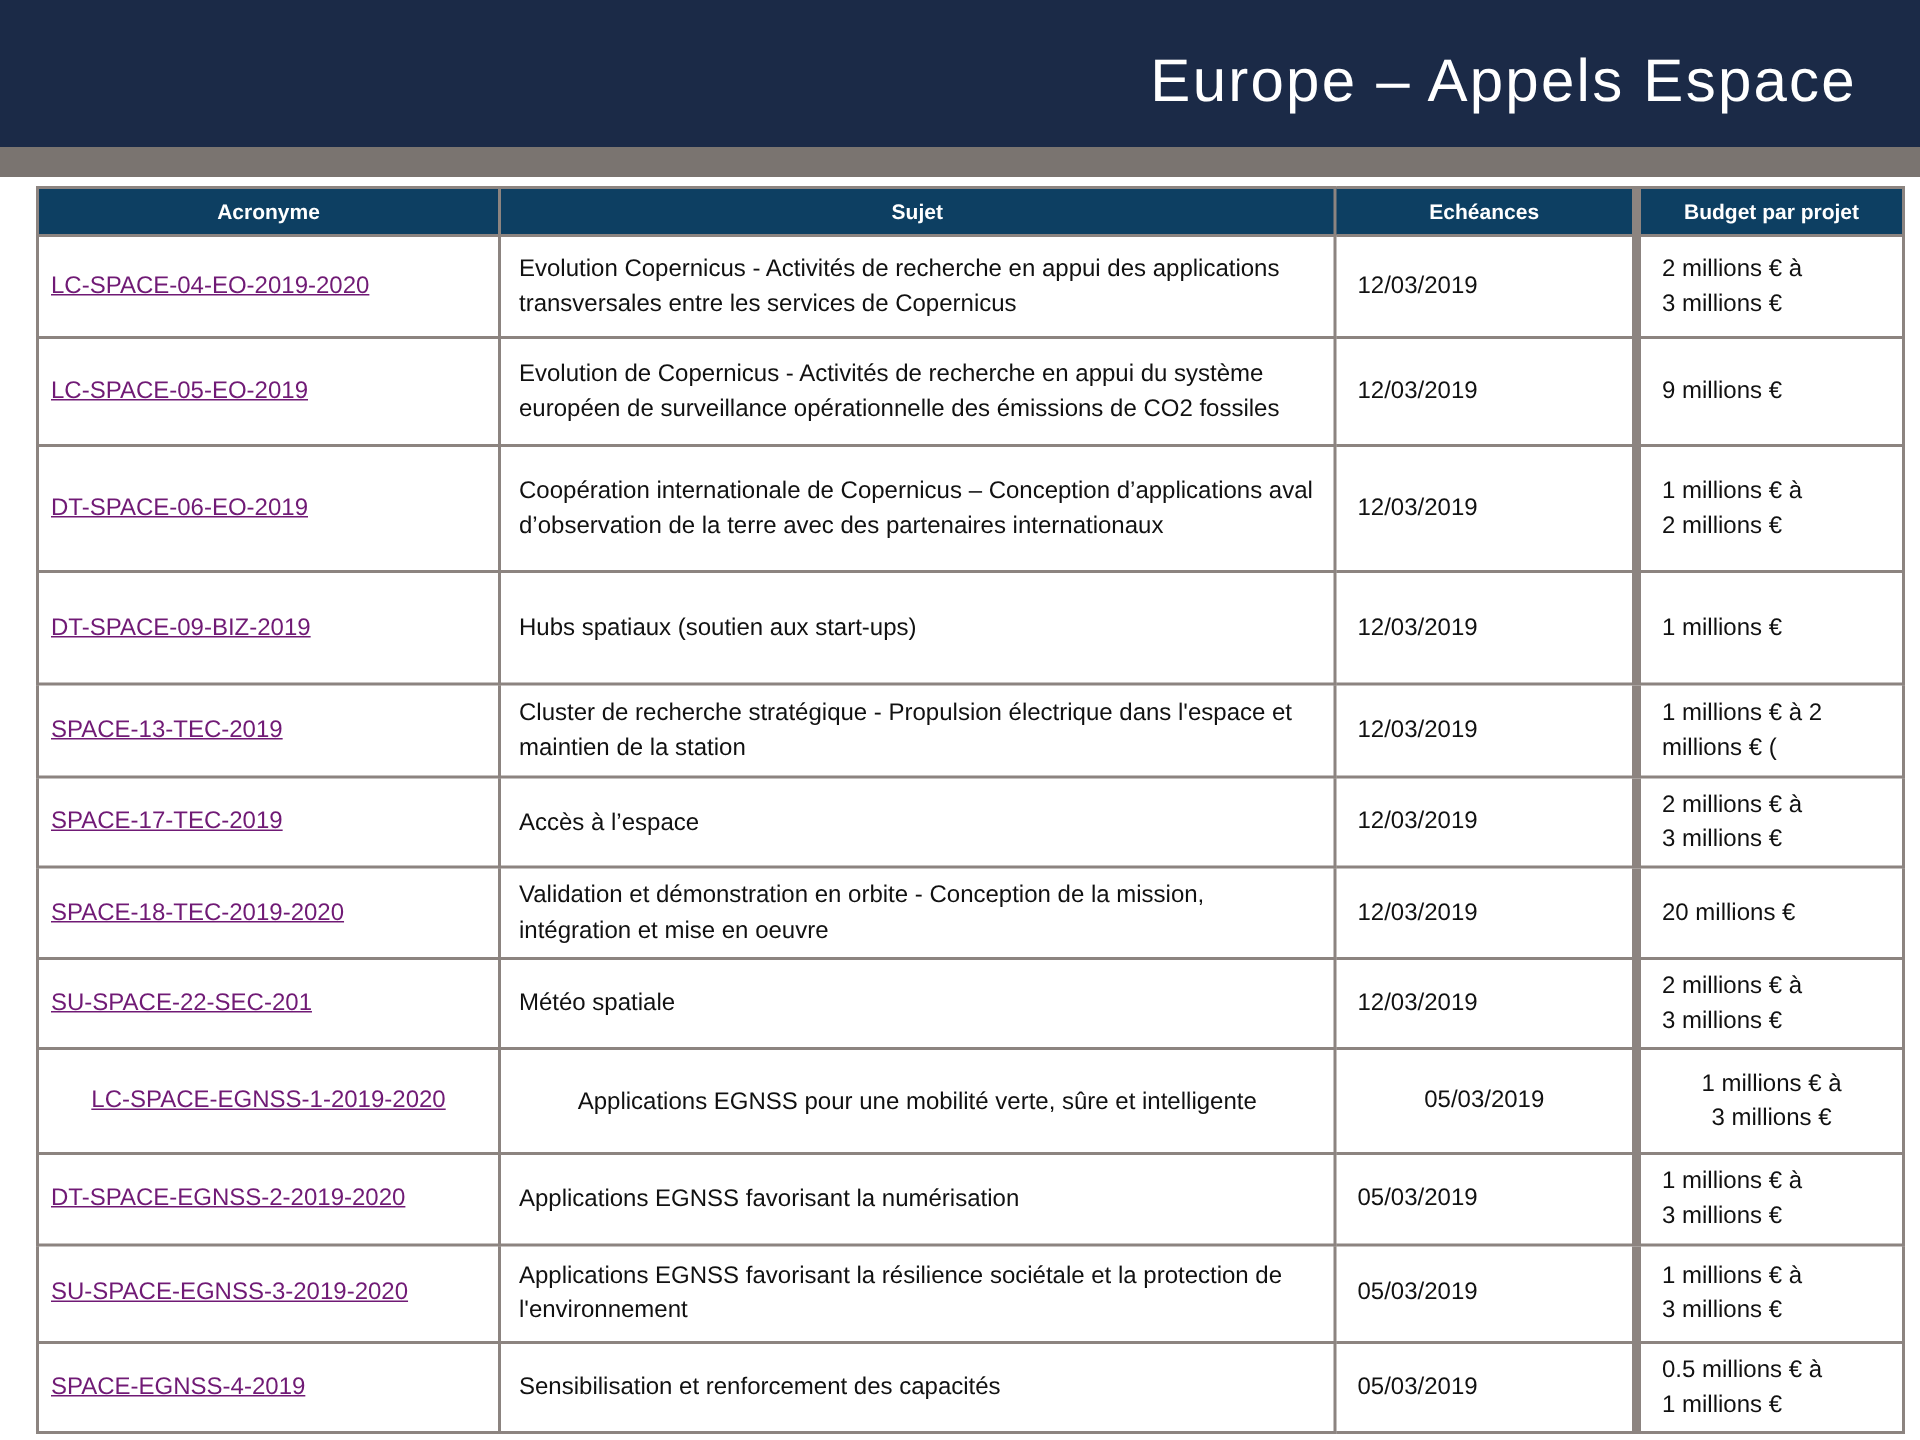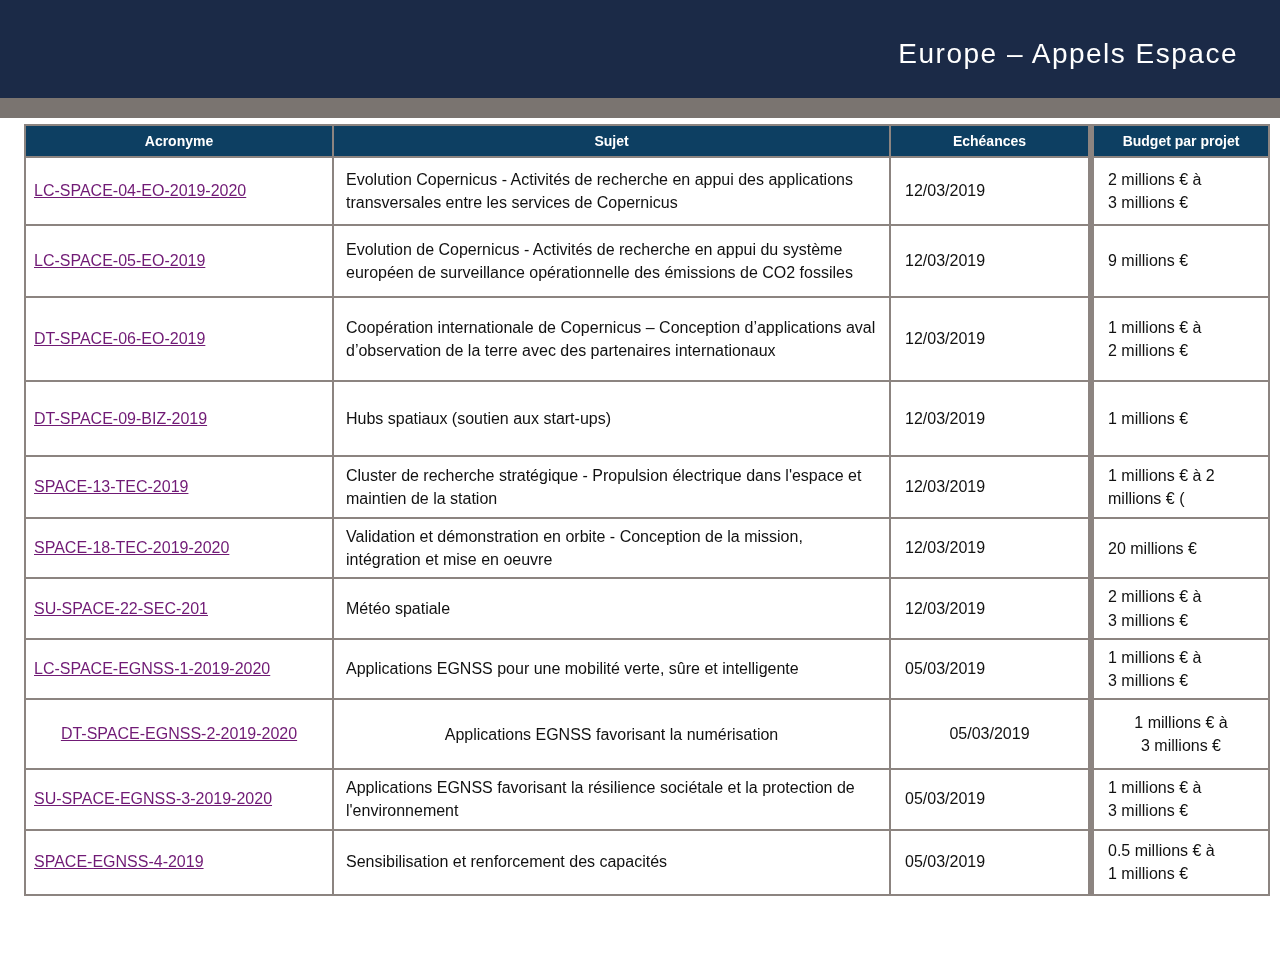--- a/index.html
+++ b/index.html
@@ -1,21 +1,21 @@
 <!DOCTYPE html>
 <html><head>
 <meta charset="utf-8">
 <style>
   * { margin:0; padding:0; box-sizing:border-box; }
   html,body { width:1280px; height:960px; overflow:hidden; background:#ffffff;
               font-family:"Liberation Sans", sans-serif; }
 
   .banner { height:98px; background:#1b2a47; display:flex; align-items:center;
             justify-content:flex-end; padding-right:42px; padding-top:10px; }
-  .banner-title { color:#ffffff; font-size:28px; font-weight:400;
+  .banner-title { color:#ffffff; font-size:40px; font-weight:400;
                   letter-spacing:1.5px; white-space:nowrap; }
 
   .divider-bar { height:20px; background:#7a7470; }
 
   .table-area { margin:6px 12px 0 24px; }
 
   table { border-collapse:collapse; table-layout:fixed; width:1244px;
           font-size:16px; color:#111111; }
   col.c-acronym  { width:308px; }
   col.c-subject  { width:557px; }
@@ -116,20 +116,29 @@
   <tr>
     <td class="acronym-cell">
       <a class="acronym-link">SPACE-13-TEC-2019</a>
     </td>
     <td class="subject-cell">Cluster de recherche stratégique - Propulsion électrique dans l'espace et maintien de la station</td>
     <td class="deadline-cell">12/03/2019</td>
     <td class="budget-cell">1 millions € à 2
 millions € (</td>
   </tr>
 
+  <tr>
+    <td class="acronym-cell">
+      <a class="acronym-link">SPACE-17-TEC-2019</a>
+    </td>
+    <td class="subject-cell">Accès à l’espace</td>
+    <td class="deadline-cell">12/03/2019</td>
+    <td class="budget-cell">2 millions € à
+3 millions €</td>
+  </tr>
 
   <tr>
     <td class="acronym-cell">
       <a class="acronym-link">SPACE-18-TEC-2019-2020</a>
     </td>
     <td class="subject-cell">Validation et démonstration en orbite - Conception de la mission, intégration et mise en oeuvre</td>
     <td class="deadline-cell">12/03/2019</td>
     <td class="budget-cell">20 millions €</td>
   </tr>
 

